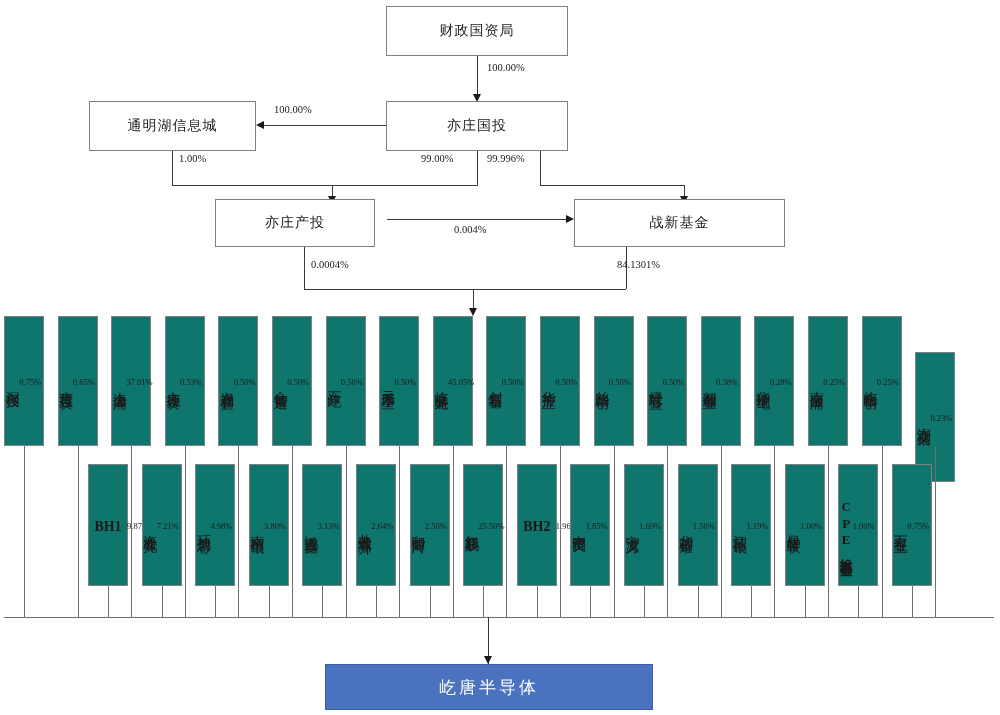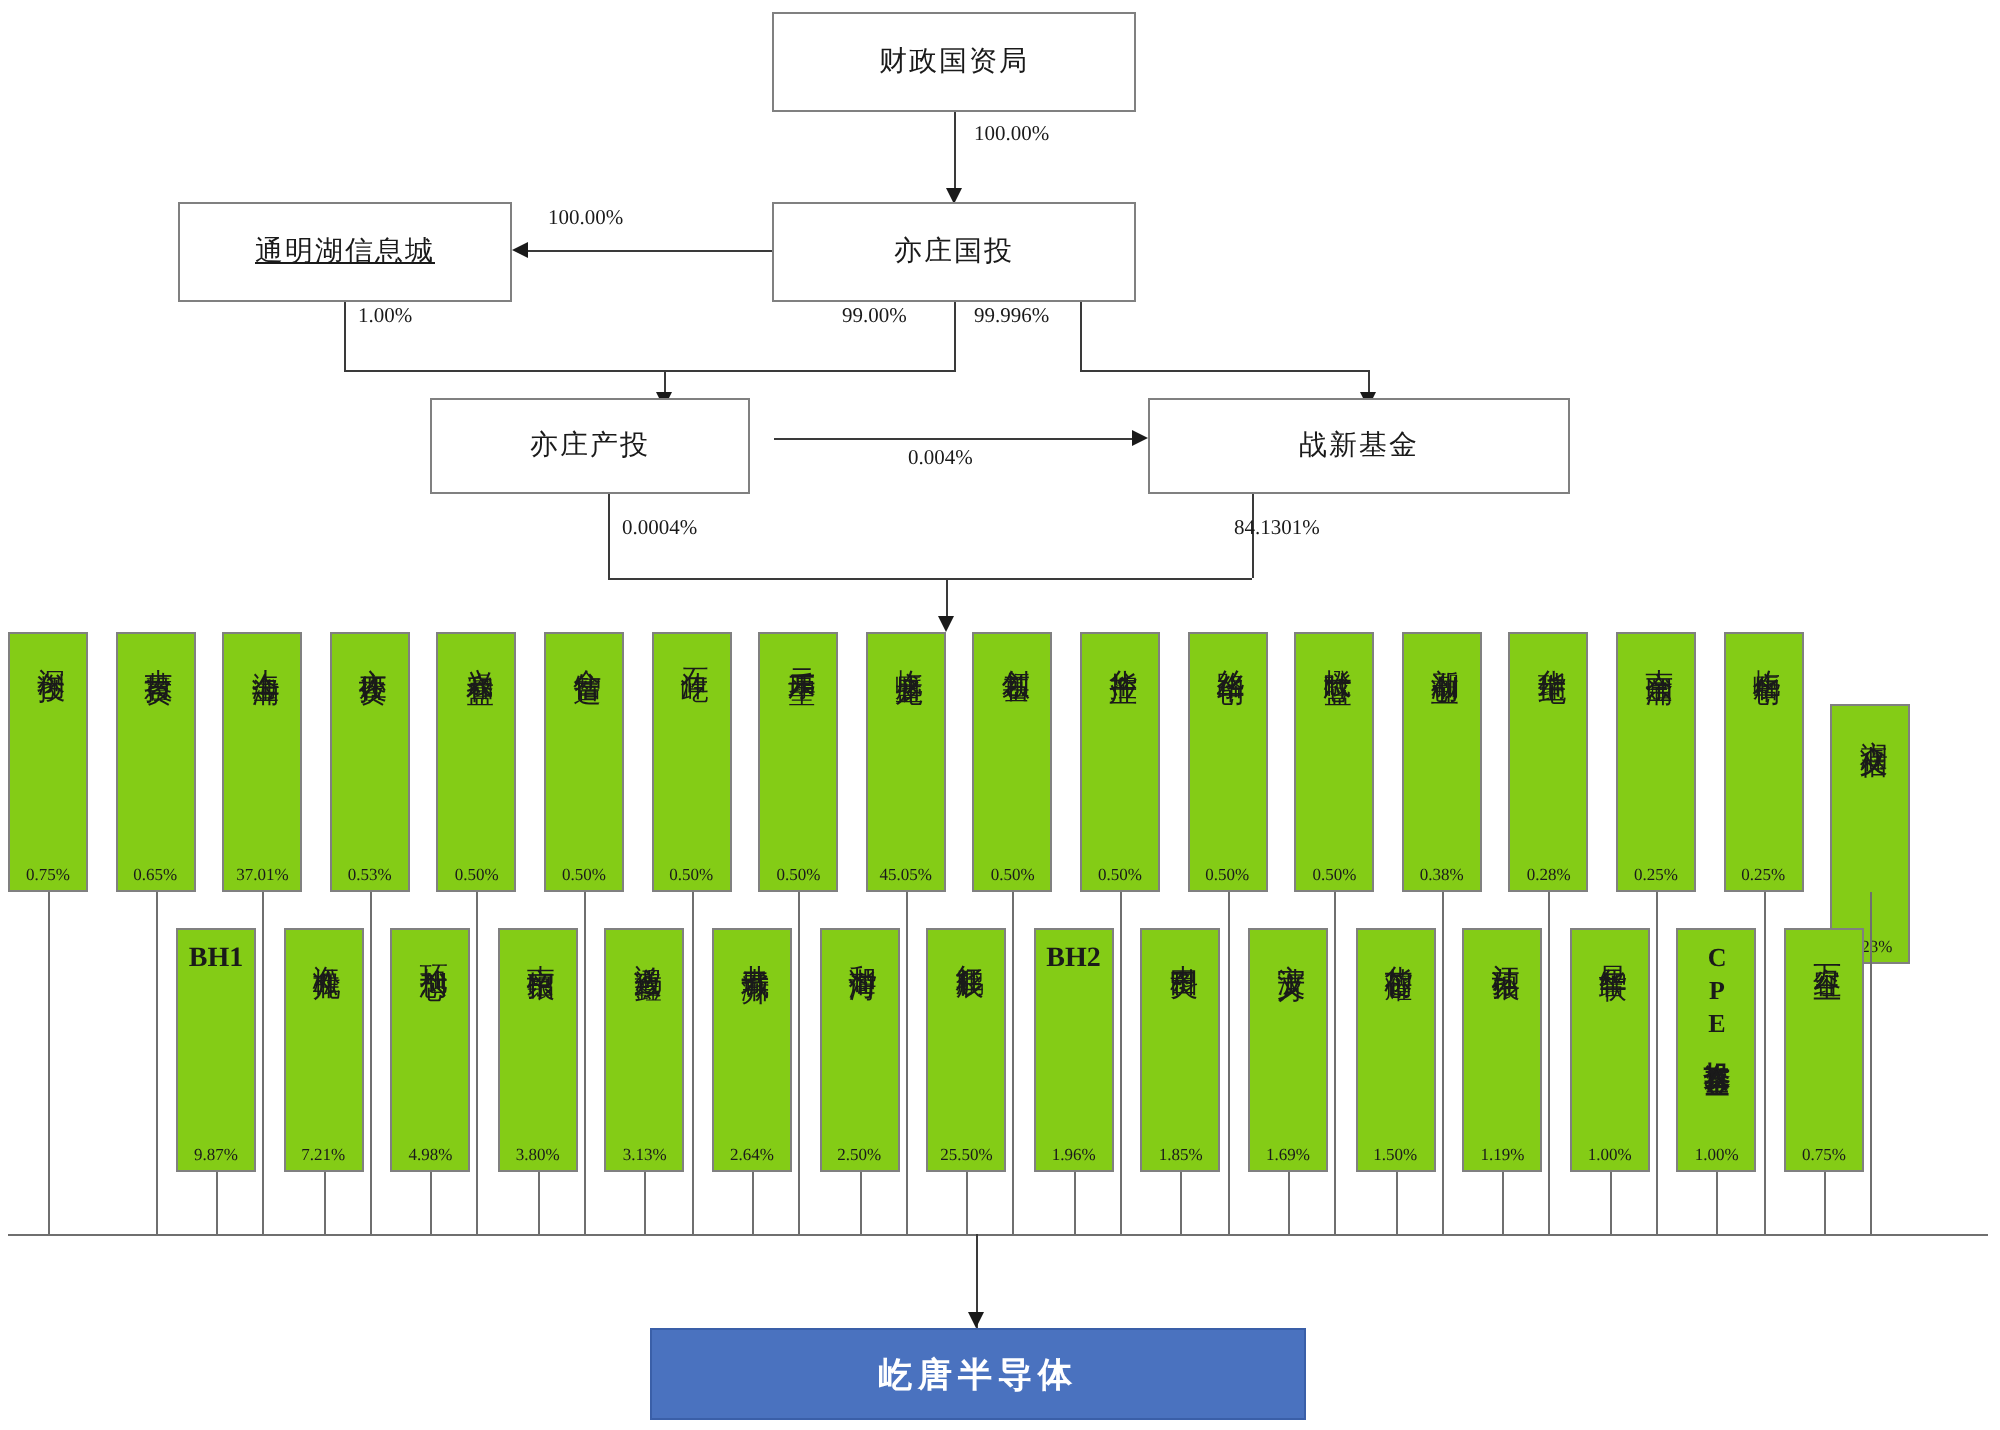--- a/index.html
+++ b/index.html
@@ -25,25 +25,24 @@
     text-align:center;
     color:#1a1a1a;
   }
   .top-box{font-size:14px;letter-spacing:1px;}
 
   
   .vbox{
     position:absolute;
     border:1px solid #808080;
     box-sizing:border-box;
-    background:#84cc16;
+    background:#0f766e;
     display:flex;
-    flex-direction:column;
+    flex-direction:row;
     align-items:center;
-    justify-content:space-between;
     padding:6px 0 3px 0;
   }
   .vbox .vname{
     writing-mode:vertical-rl;
     text-orientation:upright;
     font-size:14px;
     line-height:1.02;
     letter-spacing:1.5px;
     white-space:nowrap;
     flex:0 0 auto;
@@ -107,37 +106,37 @@
   }
 
   
   #target-box{
     position:absolute;
     background:#4a72bf;
     border:1px solid #3a5fa8;
     color:#ffffff;
     font-size:17px;
     letter-spacing:3px;
-    display:flex;align-items:center;justify-content:center;font-weight:bold;
+    display:flex;align-items:center;justify-content:center;
   }
 </style>
 </head>
 <body>
 
 <div id="stage">
 
   <div class="box top-box" id="node-finance-bureau" style="left:386px;top:6px;width:182px;height:50px;">
     <span>财政国资局</span>
   </div>
 
   <div class="vline" style="left:477px;top:56px;height:40px;"></div>
   <div class="arrow-down" style="left:472.5px;top:94px;"></div>
   <div class="plabel" style="left:487px;top:62px;">100.00%</div>
 
-  <div class="box top-box" id="node-tongminghu" style="left:89px;top:101px;width:167px;height:50px;text-decoration:underline;">
+  <div class="box top-box" id="node-tongminghu" style="left:89px;top:101px;width:167px;height:50px;">
     <span>通明湖信息城</span>
   </div>
 
   <div class="box top-box" id="node-yizhuang-guotou" style="left:386px;top:101px;width:182px;height:50px;">
     <span>亦庄国投</span>
   </div>
 
   <div class="hline" style="left:264px;top:125px;width:122px;"></div>
   <div class="arrow-left" style="left:256px;top:120.5px;"></div>
   <div class="plabel" style="left:274px;top:104px;">100.00%</div>

